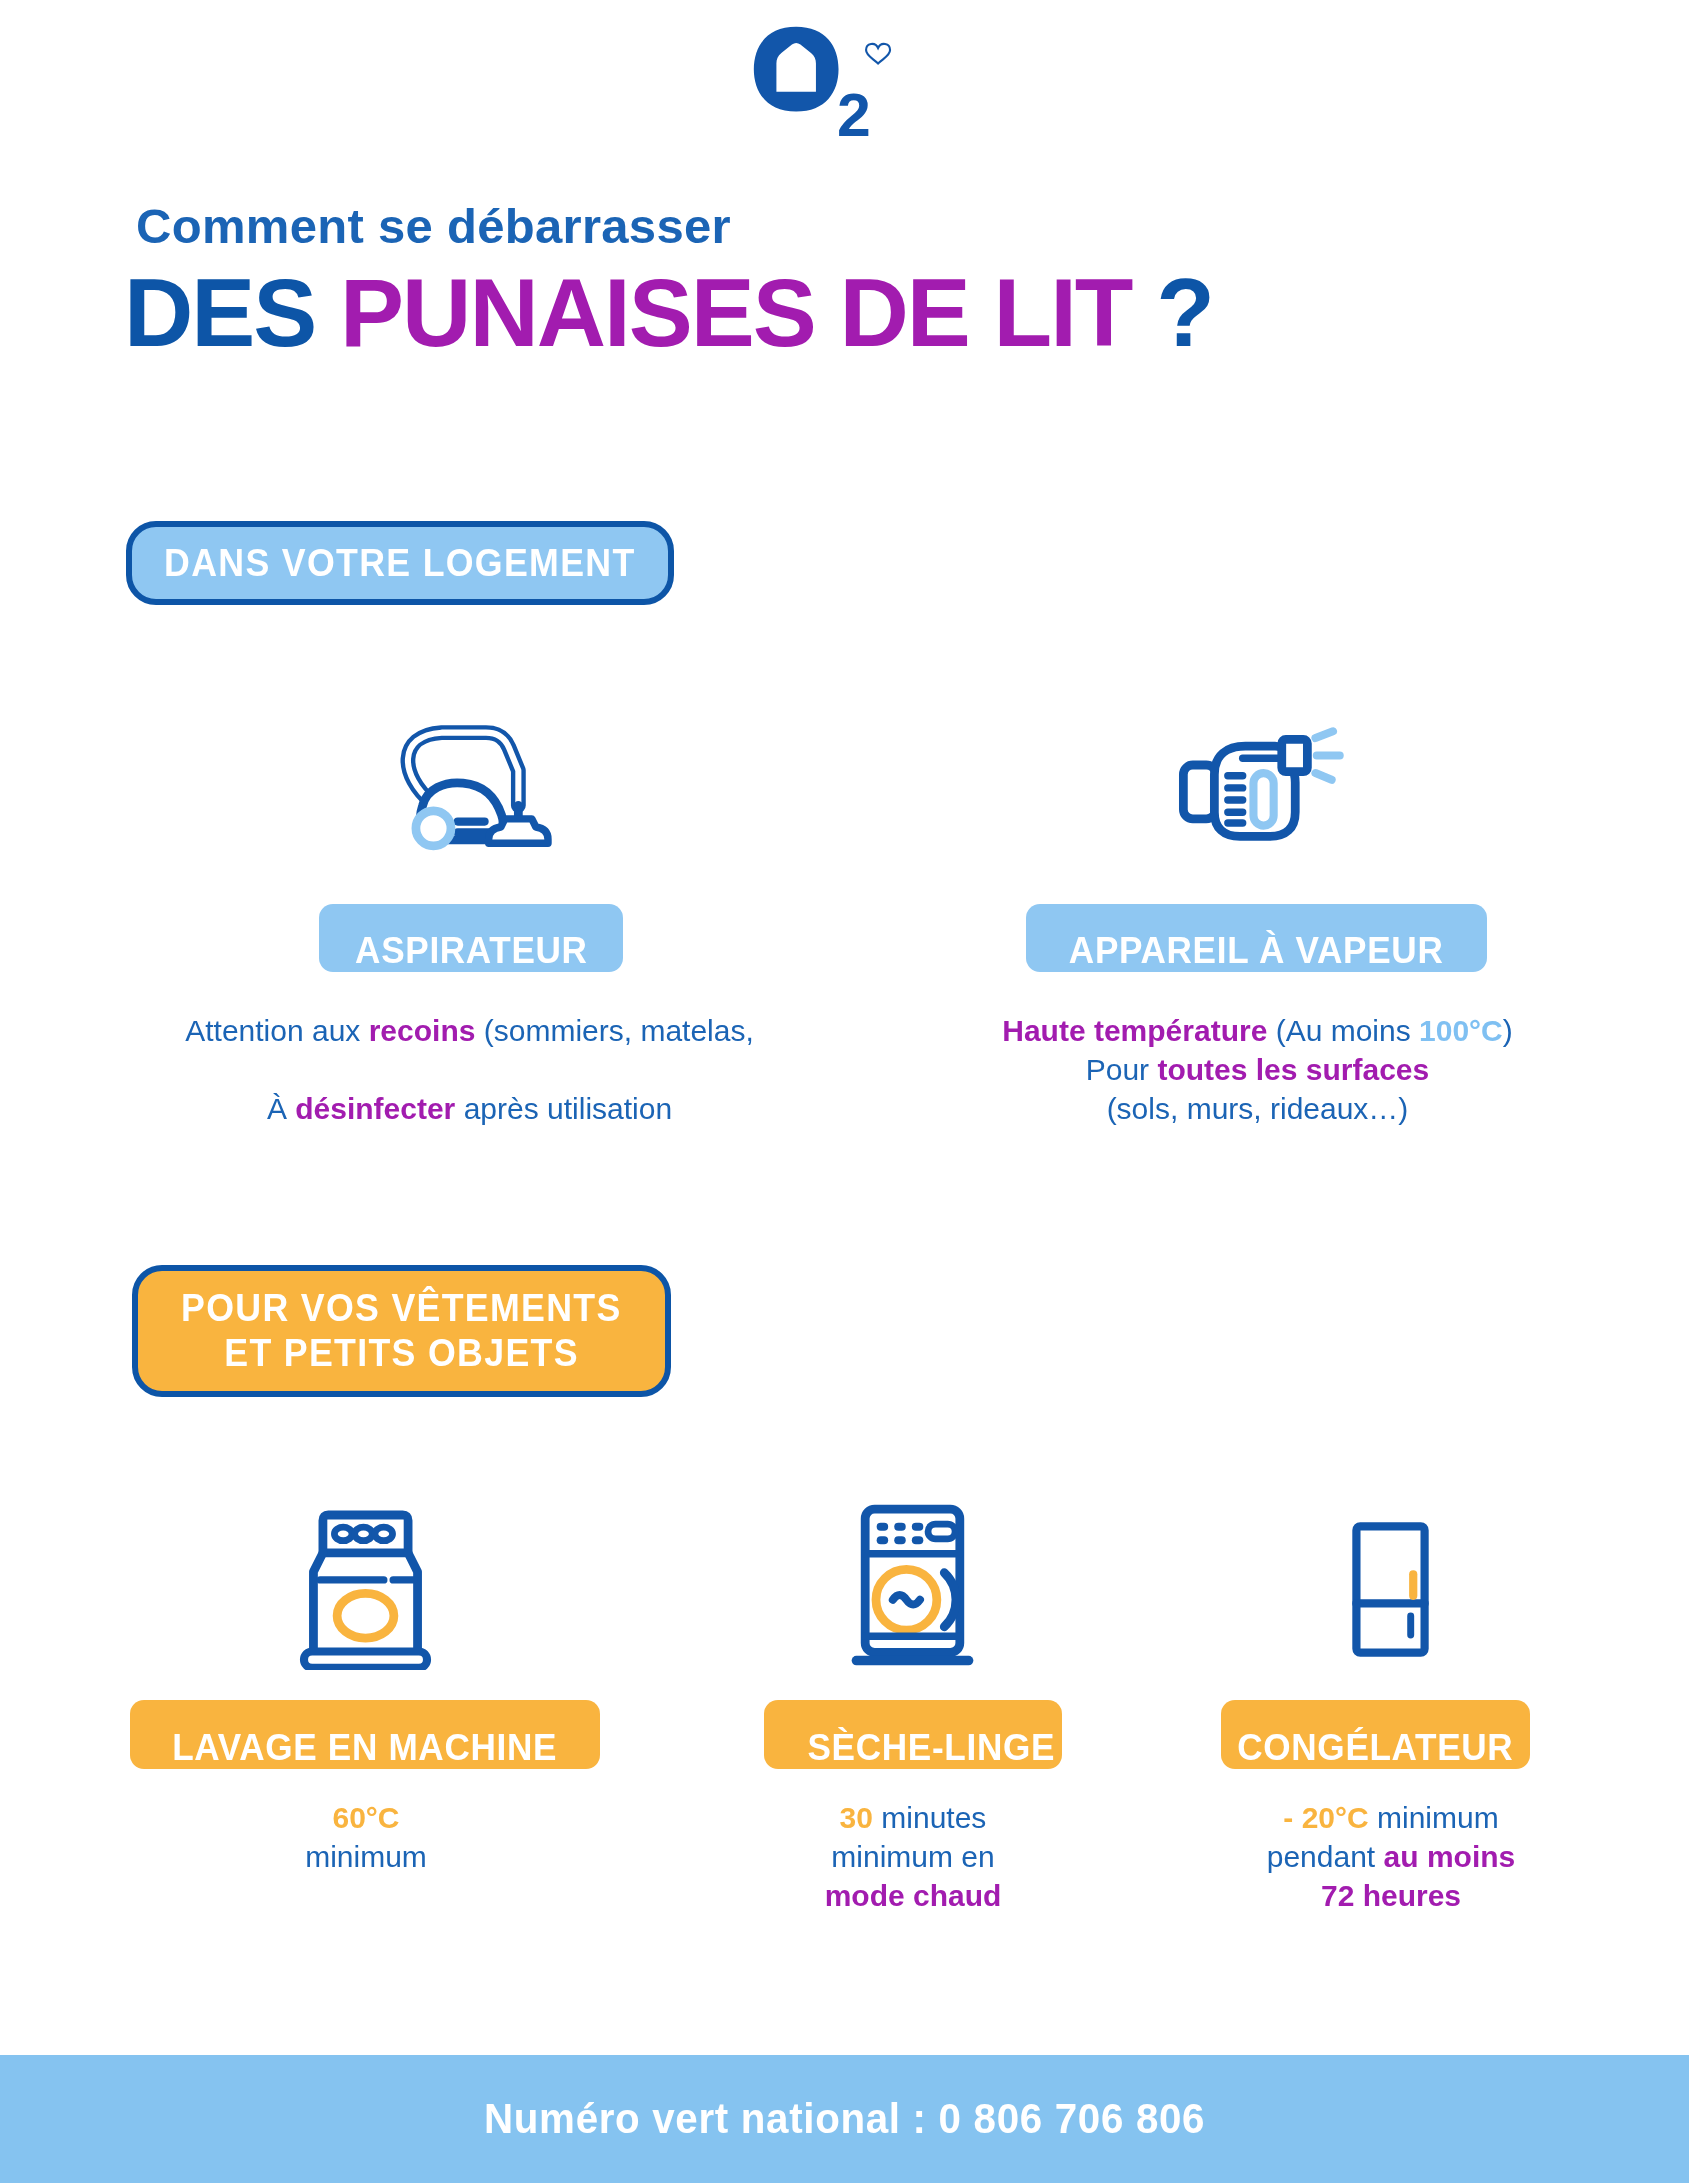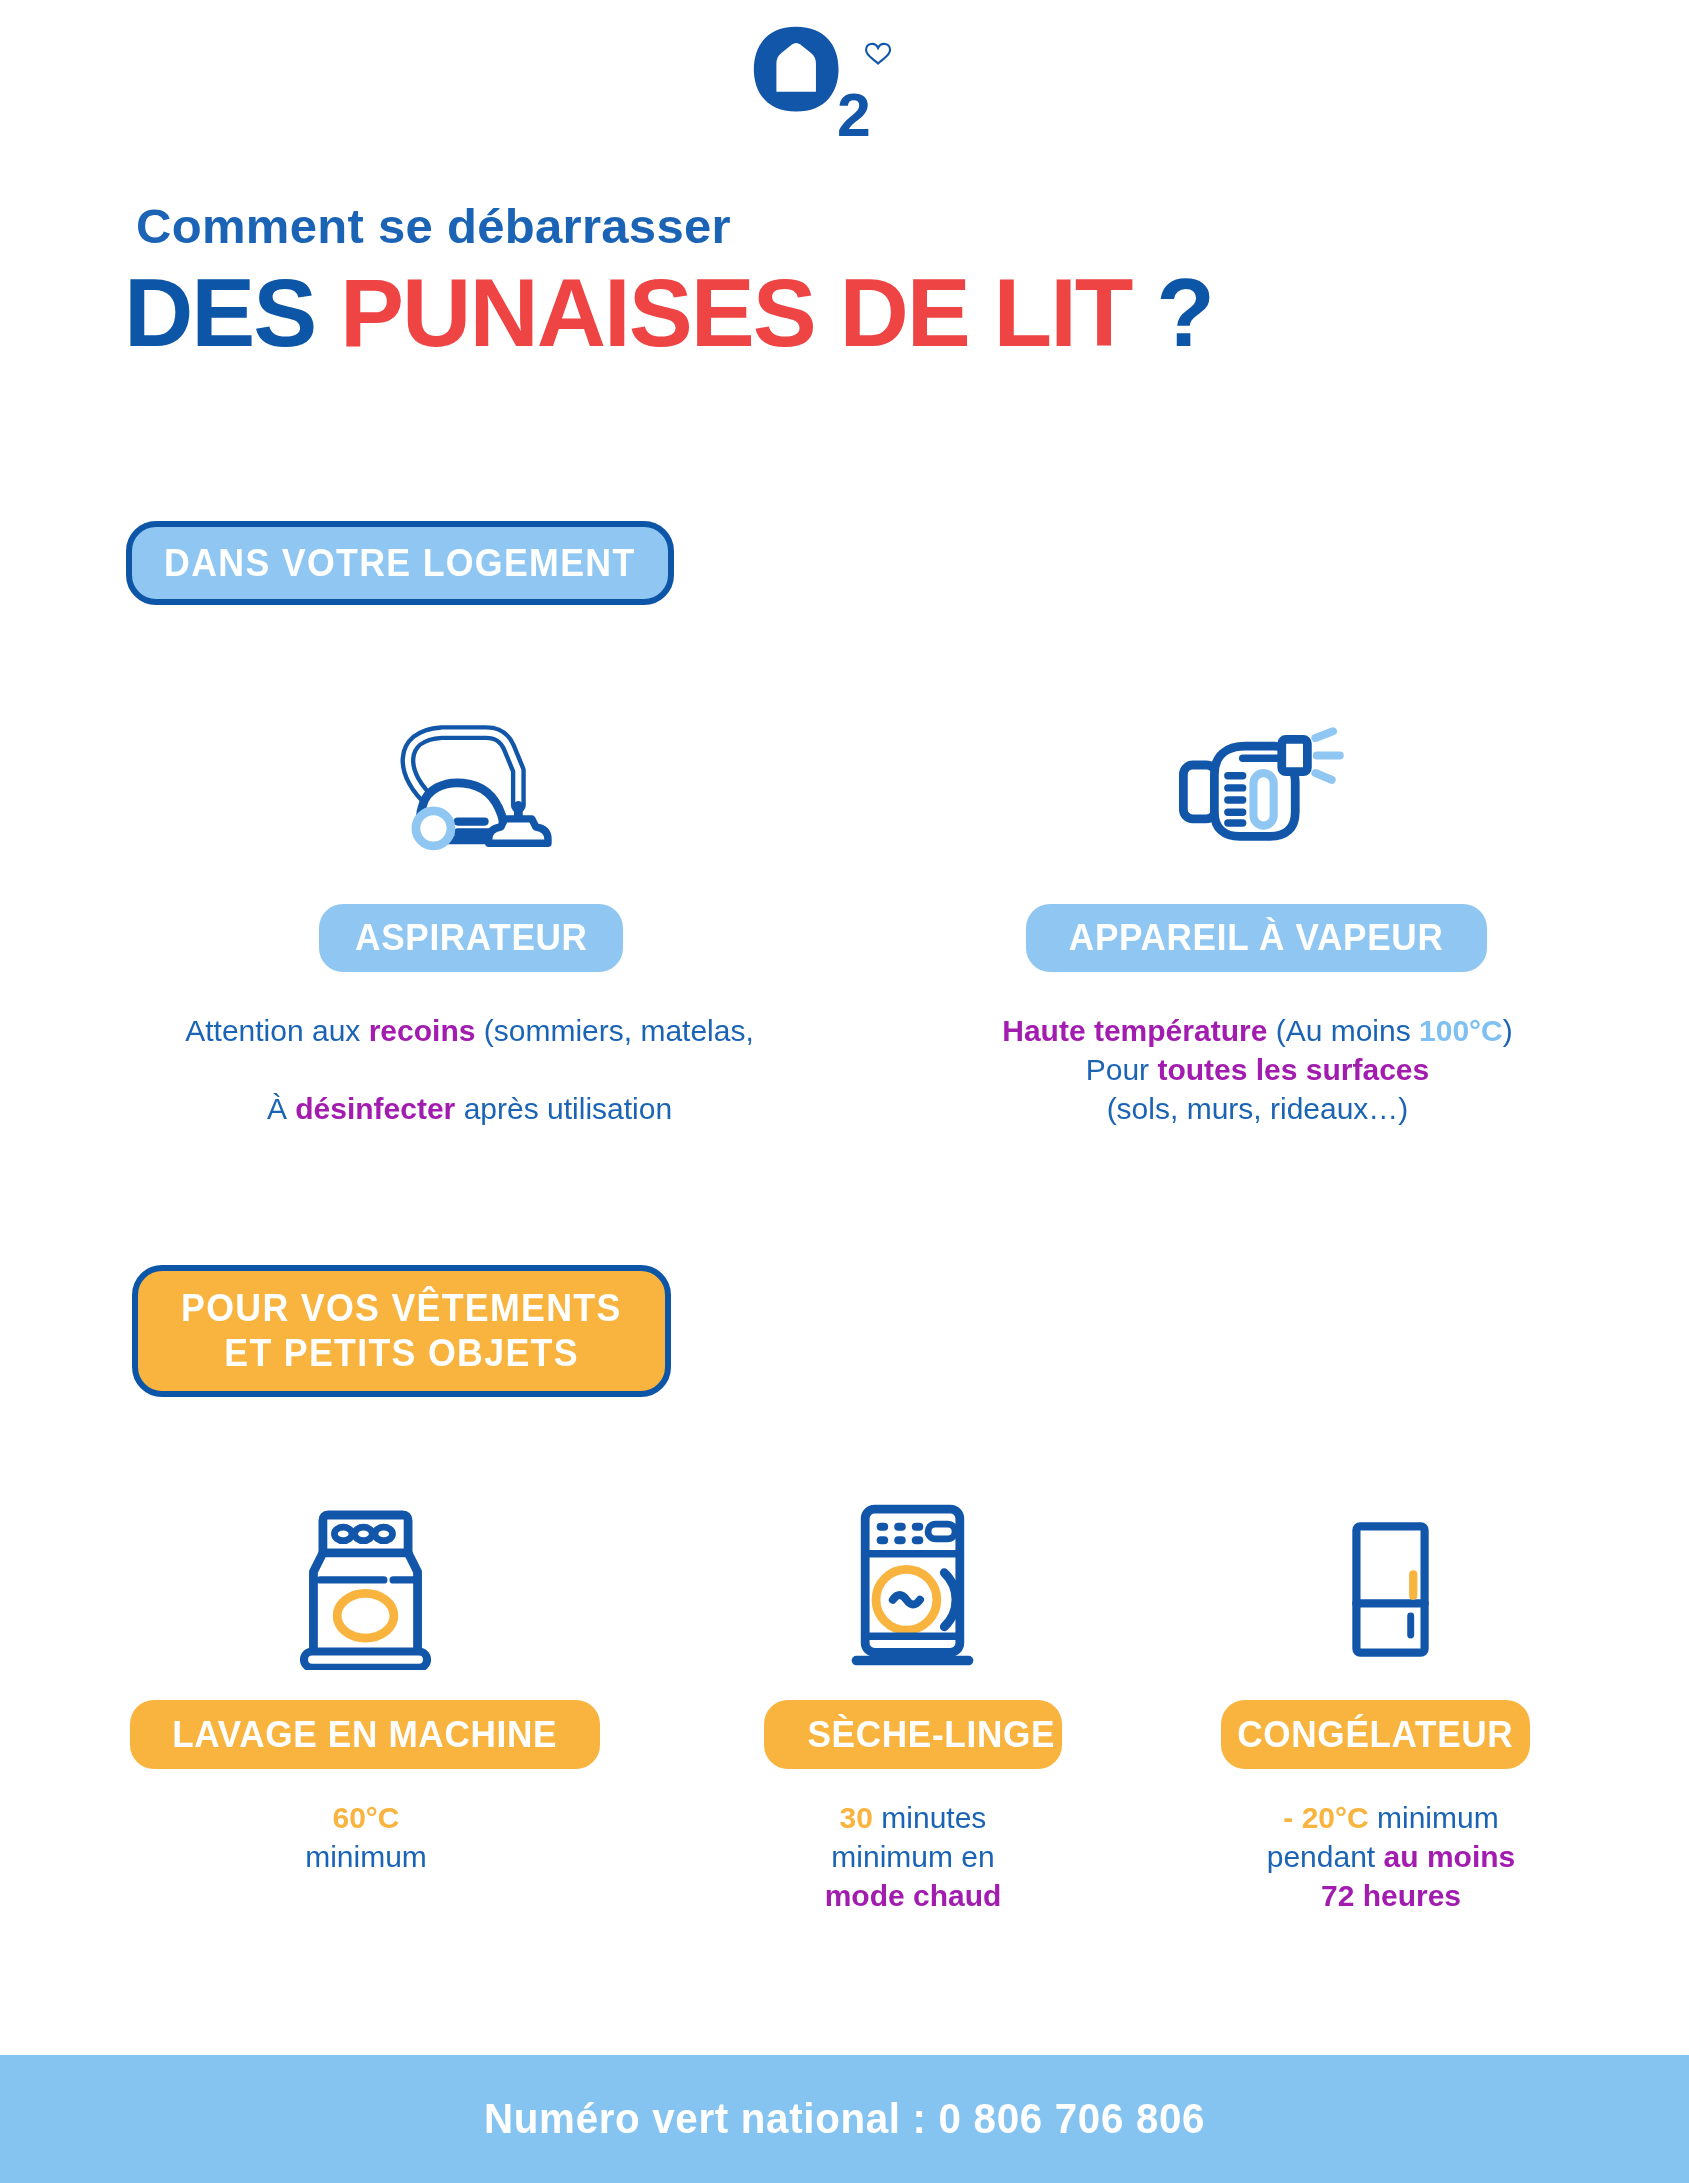--- a/index.html
+++ b/index.html
@@ -3,31 +3,31 @@
 <meta charset="utf-8">
 <style>
   html,body{margin:0;padding:0;background:#fff;}
   .page{position:relative;width:1690px;height:2183px;background:#ffffff;overflow:hidden;
         font-family:"Liberation Sans",sans-serif;}
   .abs{position:absolute;}
 
   
   .kicker{left:136px;top:198px;font-size:49px;font-weight:700;color:#1b64b5;letter-spacing:0.3px;white-space:nowrap;}
   .title{left:124px;top:258px;font-size:96px;font-weight:800;letter-spacing:-2px;color:#0d55a7;white-space:nowrap;}
-  .title .t-orange{color:#ef4444;margin-top:32px;}
+  .title .t-orange{color:#a21caf;margin-top:32px;}
 
   
   .badge{display:flex;align-items:center;justify-content:center;text-align:center;
          background:#8fc7f2;border:6px solid #0d55a7;border-radius:30px;box-sizing:border-box;}
   .badge .bt{color:#ffffff;font-weight:700;font-size:38px;letter-spacing:1.4px;transform:scaleX(.94);white-space:nowrap;}
   .badge-blue{left:126px;top:521px;width:548px;height:84px;}
   .badge-orange{left:132px;top:1265px;width:539px;height:132px;background:#f9b43f;flex-direction:column;gap:2.7px;}
 
   
-  .pill{position:absolute;height:68px;border-radius:24px;display:flex;align-items:center;justify-content:center;
+  .pill{position:absolute;height:68px;border-radius:14px;display:flex;align-items:flex-end;justify-content:center;
         color:#ffffff;font-weight:700;font-size:37px;letter-spacing:0.7px;box-sizing:border-box;}
   .pill span{transform:scaleX(.95);white-space:nowrap;}
   .pill-blue{background:#8fc7f2;}
   .pill-orange{background:#f9b43f;}
 
   
   .tb{position:absolute;color:#1b64b5;font-size:30px;line-height:39px;text-align:center;font-weight:400;}
   .tb b{font-weight:700;color:#a21caf;}
   .lb{color:#7fc0f2;font-weight:700;}
   .ob{color:#f9b43f;font-weight:700;}

